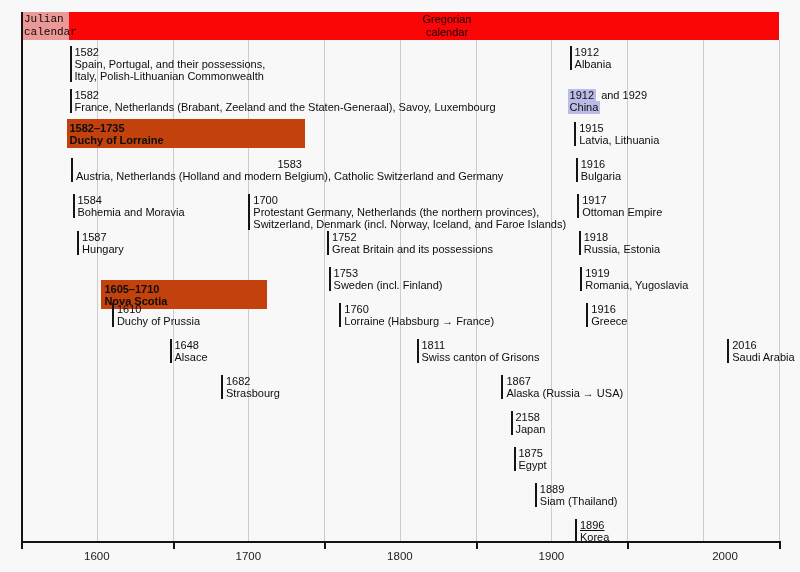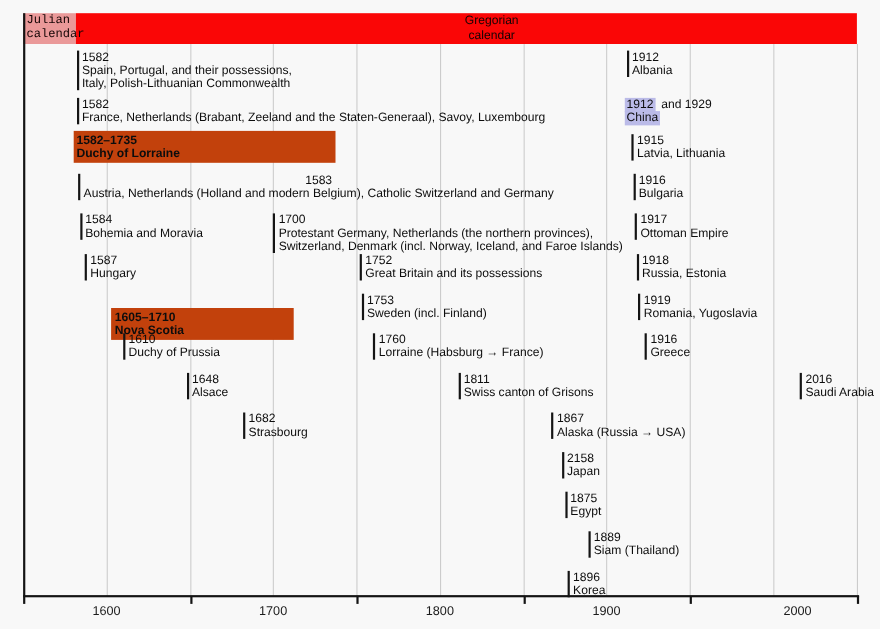--- a/index.html
+++ b/index.html
@@ -115,21 +115,21 @@
         <div>Japan</div>
       </div>
       <div class="event ticked" style="left: 513.5px; top: 447px;">
         <div class="yr">1875</div>
         <div>Egypt</div>
       </div>
       <div class="event ticked" style="left: 534.8px; top: 483px;">
         <div class="yr">1889</div>
         <div>Siam (Thailand)</div>
       </div>
-      <div class="event ticked" style="left: 516px; top: 519px;">
+      <div class="event ticked" style="left: 575px; top: 519px; text-decoration: underline;">
         <div class="yr">1896</div>
         <div>Korea</div>
       </div>
       <div class="event ticked" style="left: 569.6px; top: 46px;">
         <div class="yr">1912</div>
         <div>Albania</div>
       </div>
       <div class="event" style="left: 569.6px; top: 89px;">
         <div class="yr"><span class="hl">1912</span><span> and 1929</span></div>
         <div><span class="hl">China</span></div>

